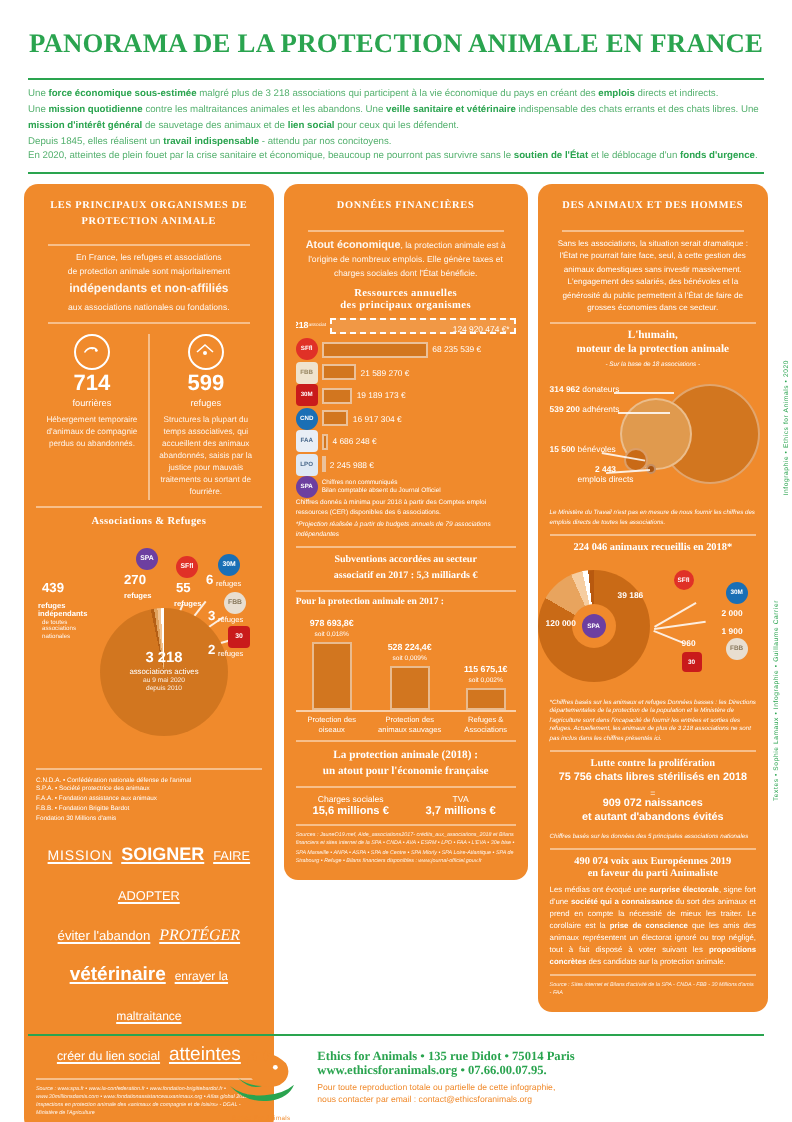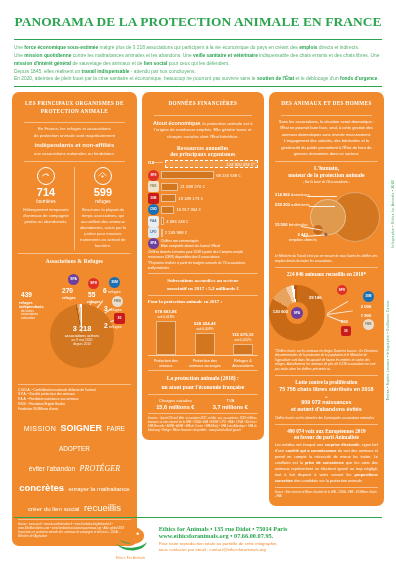--- a/index.html
+++ b/index.html
@@ -116,21 +116,21 @@
     font-size:3.4px; font-weight:bold; color:#fff; overflow:hidden;
   }
   .leg-num { position:absolute; font-size:6.6px; font-weight:bold; line-height:1; }
   .leg-lab { position:absolute; font-size:3.8px; font-weight:bold; line-height:1.25; }
   .leg-sub { position:absolute; font-size:3.1px; line-height:1.25; opacity:.92; }
   .leader { position:absolute; background:#fff; height:.6px; transform-origin: 0 0; opacity:.85; }
 
   .acro { font-size:3.2px; line-height:1.55; margin-top:2px; }
 
   .verbs { text-align:center; margin-top: 4px; line-height:1.25; }
-  .verbs span { display:inline; }
+  .verbs span { display:inline;text-decoration:underline; }
   .v1 { font-size:7px; letter-spacing:.4px; }
   .v2 { font-size:9px; font-weight:bold; }
   .v3 { font-size:6.4px; }
   .v4 { font-size:6.6px; }
   .v5 { font-size:8px; font-style:italic; font-family:"Liberation Serif",serif; }
   .v6 { font-size:9.5px; font-weight:bold; }
   .v7 { font-size:6px; }
   .v8 { font-size:6.2px; }
   .v9 { font-size:9.5px; }
 
@@ -362,24 +362,24 @@
         <div>F.B.B. • Fondation Brigitte Bardot</div>
         <div>Fondation 30 Millions d'amis</div>
       </div>
 
       <div class="verbs">
         <span class="v1">MISSION</span>
         <span class="v2">SOIGNER</span>
         <span class="v3">FAIRE ADOPTER</span><br>
         <span class="v4">éviter l'abandon</span>
         <span class="v5">PROTÉGER</span><br>
-        <span class="v6">concrètes</span>
+        <span class="v6">vétérinaire</span>
         <span class="v7">enrayer la maltraitance</span><br>
         <span class="v8">créer du lien social</span>
-        <span class="v9">recueillis</span>
+        <span class="v9">atteintes</span>
       </div>
 
       <div class="rule-full"></div>
       <div class="src">Source : www.spa.fr • www.la-confederation.fr • www.fondation-brigittebardot.fr • www.30millionsdamis.com • www.fondationassistanceauxanimaux.org • Atlas global 2018 - Inspections en protection animale des «animaux de compagnie et de loisirs» - DGAL - Ministère de l'Agriculture</div>
     </div>
 
     <div class="card col2">
       <div class="card-title">DONNÉES FINANCIÈRES</div>
       <div class="rule"></div>
       <div class="lede">

